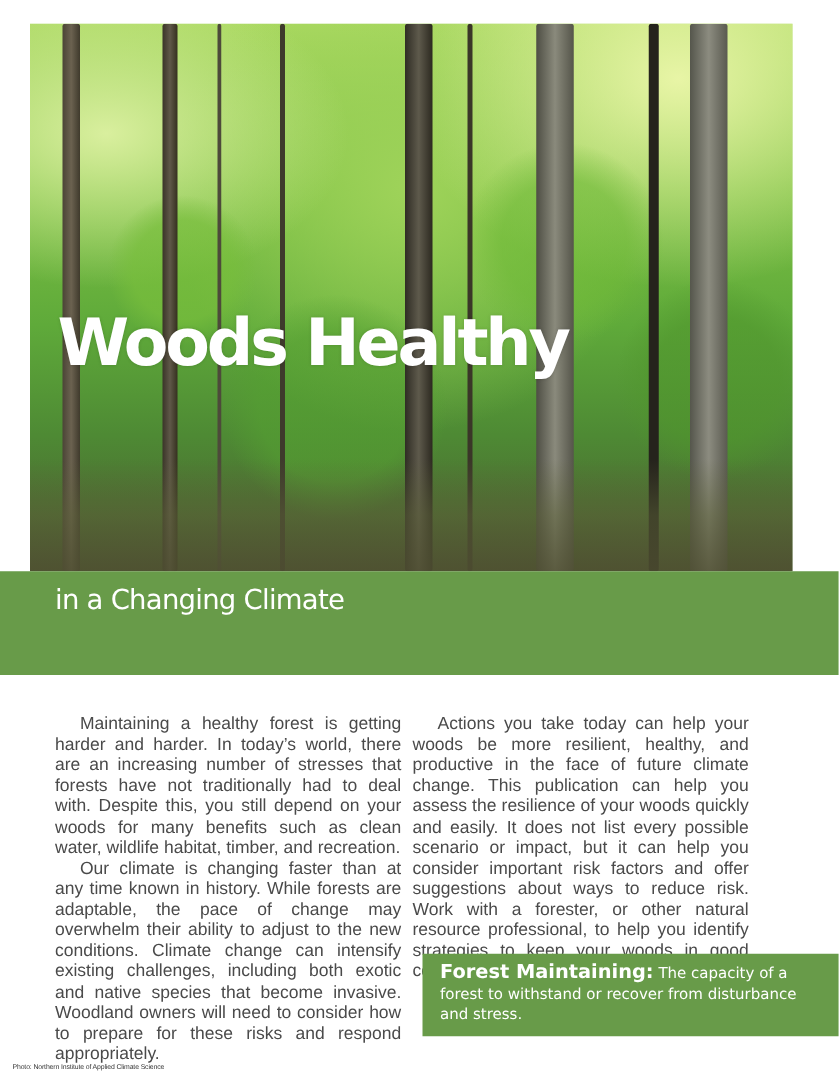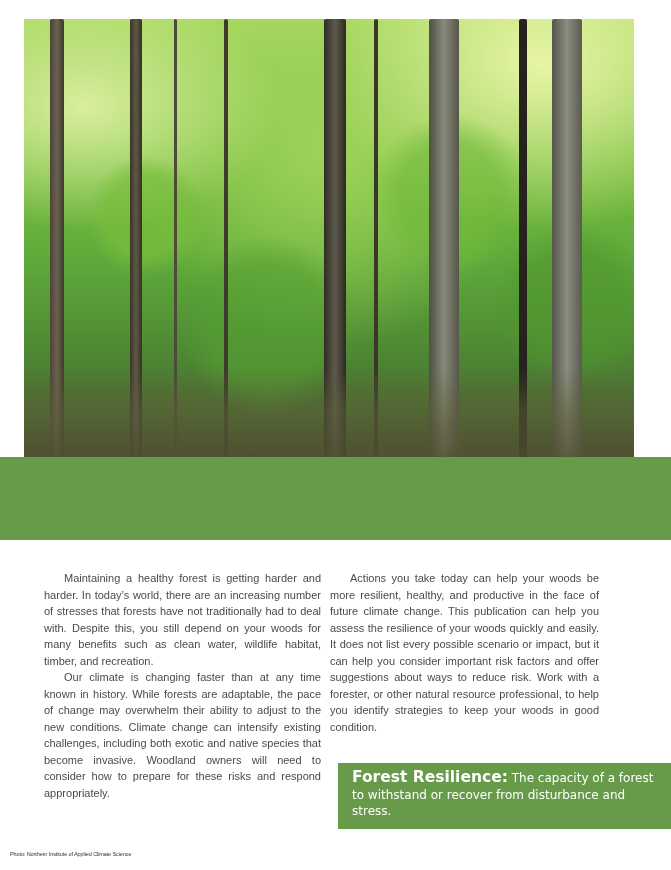--- a/index.html
+++ b/index.html
@@ -43,21 +43,21 @@
   }
   .subtitle {
     position: absolute; left: 44px; top: 464px; color: #ffffff;
     font-family: "DejaVu Sans", sans-serif; font-size: 22px; line-height: 33px;
     letter-spacing: -0.6px;
   }
   .subtitle div { white-space: nowrap; }
 
   .col {
     position: absolute; top: 570px; color: #4a4a4a;
-    font-family: "Liberation Sans", sans-serif; font-size: 11px; line-height: 16.5px;
+    font-family: "Liberation Sans", sans-serif; font-size: 14px; line-height: 16.5px;
     text-align: justify;
   }
   .col.left { left: 44px; width: 277px; }
   .col.right { left: 330px; width: 269px; }
   .col p { text-indent: 20px; }
 
   .callout {
     position: absolute; left: 338px; top: 763px; width: 333px; height: 66px;
     background: #689b49; color: #ffffff; padding: 6px 14px 0 14px;
     font-family: "DejaVu Sans", sans-serif; font-size: 12px; line-height: 16.5px;
@@ -80,32 +80,34 @@
   <div class="trunk" style="left:200px;width:4px;background:#3e3a2c;"></div>
   <div class="trunk" style="left:300px;width:22px;background:linear-gradient(90deg,#2f2c24,#5e5a4c,#2c2920);"></div>
   <div class="trunk" style="left:350px;width:4px;background:#3a3628;"></div>
   <div class="trunk" style="left:405px;width:30px;background:linear-gradient(90deg,#4e4e44,#8a8a7c,#55554a);"></div>
   <div class="trunk" style="left:495px;width:8px;background:#25231c;"></div>
   <div class="trunk" style="left:528px;width:30px;background:linear-gradient(90deg,#55564c,#8c8c80,#5a5a50);"></div>
   <div class="ground"></div>
 </div>
 
 <div class="title">
+  <div>Woods Healthy</div>
 </div>
 
 <div class="band"></div>
 <div class="subtitle">
+  <div>in a Changing Climate</div>
 </div>
 
 <div class="col left">
   <p>Maintaining a healthy forest is getting harder and harder. In today’s world, there are an increasing number of stresses that forests have not traditionally had to deal with. Despite this, you still depend on your woods for many benefits such as clean water, wildlife habitat, timber, and recreation.</p>
   <p>Our climate is changing faster than at any time known in history. While forests are adaptable, the pace of change may overwhelm their ability to adjust to the new conditions. Climate change can intensify existing challenges, including both exotic and native species that become invasive. Woodland owners will need to consider how to prepare for these risks and respond appropriately.</p>
 </div>
 
 <div class="col right">
   <p>Actions you take today can help your woods be more resilient, healthy, and productive in the face of future climate change. This publication can help you assess the resilience of your woods quickly and easily. It does not list every possible scenario or impact, but it can help you consider important risk factors and offer suggestions about ways to reduce risk. Work with a forester, or other natural resource professional, to help you identify strategies to keep your woods in good condition.</p>
 </div>
 
 <div class="callout">
-  <span class="term">Forest Resilience</span><span class="term">:</span><span> The capacity of a forest to withstand or recover from disturbance and stress.</span>
+  <span class="term">Forest Maintaining</span><span class="term">:</span><span> The capacity of a forest to withstand or recover from disturbance and stress.</span>
 </div>
 
 <div class="credit">Photo: Northern Institute of Applied Climate Science</div>
 
 </body></html>

